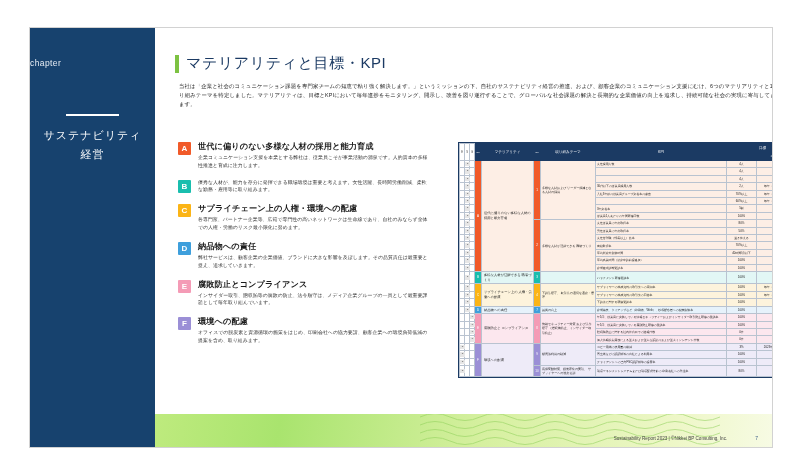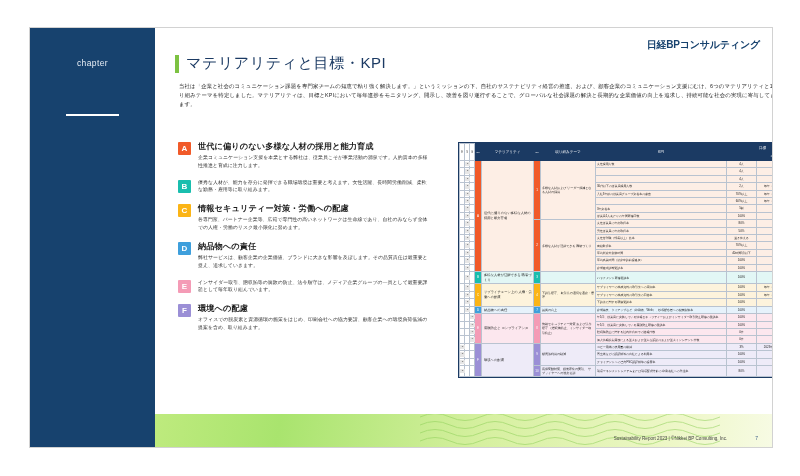--- a/index.html
+++ b/index.html
@@ -1,21 +1,21 @@
 <!DOCTYPE html>
 <html><head>
 <meta charset="utf-8">
 <style>
   html,body{margin:0;padding:0;background:#ffffff;}
   body{width:800px;height:476px;overflow:hidden;font-family:"Liberation Sans","DejaVu Sans",sans-serif;}
   #slide{position:absolute;left:30px;top:28px;width:742px;height:419px;background:#fff;box-shadow:0 0 0 1px #d2d2d2;overflow:hidden;}
 
   
   #chapter-panel{position:absolute;left:0;top:0;width:125px;height:419px;background:#17426e;overflow:hidden;}
-  #chapter-label{position:absolute;top:30px;width:125px;text-align:center;color:#e8eef5;font-size:8.5px;letter-spacing:.4px;}
+  #chapter-label{position:absolute;top:30px;width:125px;color:#e8eef5;font-size:8.5px;letter-spacing:.4px;}
   #chapter-number{position:absolute;top:40px;width:125px;text-align:center;color:#ffffff;font-size:34px;font-weight:700;letter-spacing:1px;}
   #chapter-rule{position:absolute;top:86px;left:36px;width:53px;height:2px;background:#ffffff;}
   #chapter-title{position:absolute;top:98px;width:125px;text-align:center;color:#ffffff;font-size:11px;line-height:19px;letter-spacing:1px;}
   #chapter-wedge{position:absolute;left:0;bottom:0;width:125px;height:42px;
      background:linear-gradient(108deg,#17426e 0 64%,transparent 64%);}
 
   
   #deco-band{position:absolute;left:60px;bottom:0;width:682px;height:42px;
      background:linear-gradient(100deg,#c9ee86 0%,#a9e46e 28%,#d6f0a0 58%,#eef7c8 86%,#f7fbe4 100%);
      clip-path:polygon(10% 0,100% 0,100% 100%,0 100%);}
@@ -65,24 +65,27 @@
       <path d="M0 16 q15 -7 30 0 t30 0 t30 0 t30 0 t30 0 t30 0 t30 0 t30 0 t30 0 t30 0" fill="none" stroke="#8ed05a" stroke-width="1"></path>
       <path d="M0 24 q15 -7 30 0 t30 0 t30 0 t30 0 t30 0 t30 0 t30 0 t30 0 t30 0 t30 0" fill="none" stroke="#8ed05a" stroke-width="1"></path>
       <path d="M0 32 q15 -7 30 0 t30 0 t30 0 t30 0 t30 0 t30 0 t30 0 t30 0 t30 0 t30 0" fill="none" stroke="#8ed05a" stroke-width="1"></path>
     </svg>
   </div>
   <div id="deco-mask"></div>
 
   <div id="chapter-panel">
     <div id="chapter-label">chapter</div>
     <div id="chapter-rule"></div>
+    <div id="chapter-title">
+      <div>サステナビリティ</div>
+      <div>経営</div>
+    </div>
     <div id="chapter-wedge"></div>
   </div>
 
-  <div id="logo">日経BPコンサルティング</div>
 
   <div id="content">
     <div id="page-title-wrap">
       <div id="title-bar"></div>
       <div id="page-title">マテリアリティと目標・KPI</div>
     </div>
     <div id="lead">当社は「企業と社会のコミュニケーション課題を専門家チームの知恵で粘り強く解決します。」というミッションの下、自社のサステナビリティ経営の推進、および、顧客企業のコミュニケーション支援にむけ、6つのマテリアリティと10の取り組みテーマを特定しました。マテリアリティは、目標とKPIにおいて毎年進捗をモニタリング、開示し、改善を図り遂行することで、グローバルな社会課題の解決と長期的な企業価値の向上を追求し、持続可能な社会の実現に寄与してまいります。</div>
 
     <div id="mat-list">
         <div class="mat-item">
@@ -94,34 +97,35 @@
         </div>
         <div class="mat-item">
           <div class="mat-badge" style="background: rgb(25, 190, 174);">B</div>
           <div>
             <div class="mat-desc">優秀な人材が、能力を存分に発揮できる職場環境は重要と考えます。女性活躍、長時間労働削減、柔軟な勤務・雇用等に取り組みます。</div>
           </div>
         </div>
         <div class="mat-item">
           <div class="mat-badge" style="background: rgb(251, 180, 22);">C</div>
           <div>
-            <div class="mat-head">情報セキュリティー対策・労働への配慮</div>
+            <div class="mat-head">サプライチェーン上の人権・環境への配慮</div>
             <div class="mat-desc">各専門家、パートナー企業等、広範で専門性の高いネットワークは生命線であり、自社のみならず全体での人権・労働のリスク最小限化に努めます。</div>
           </div>
         </div>
         <div class="mat-item">
           <div class="mat-badge" style="background: rgb(62, 159, 220);">D</div>
           <div>
             <div class="mat-head">納品物への責任</div>
             <div class="mat-desc">弊社サービスは、顧客企業の企業価値、ブランドに大きな影響を及ぼします。その品質責任は最重要と捉え、追求していきます。</div>
           </div>
         </div>
         <div class="mat-item">
           <div class="mat-badge" style="background: rgb(244, 155, 182);">E</div>
           <div>
+            <div class="mat-head">腐敗防止とコンプライアンス</div>
             <div class="mat-desc">インサイダー取引、贈収賄等の腐敗の防止、法令順守は、メディア企業グループの一員として最重要課題として毎年取り組んでいます。</div>
           </div>
         </div>
         <div class="mat-item">
           <div class="mat-badge" style="background: rgb(155, 143, 214);">F</div>
           <div>
             <div class="mat-head">環境への配慮</div>
             <div class="mat-desc">オフィスでの脱炭素と資源循環の施策をはじめ、印刷会社への協力要請、顧客企業への環境負荷低減の提案を含め、取り組みます。</div>
           </div>
         </div>

